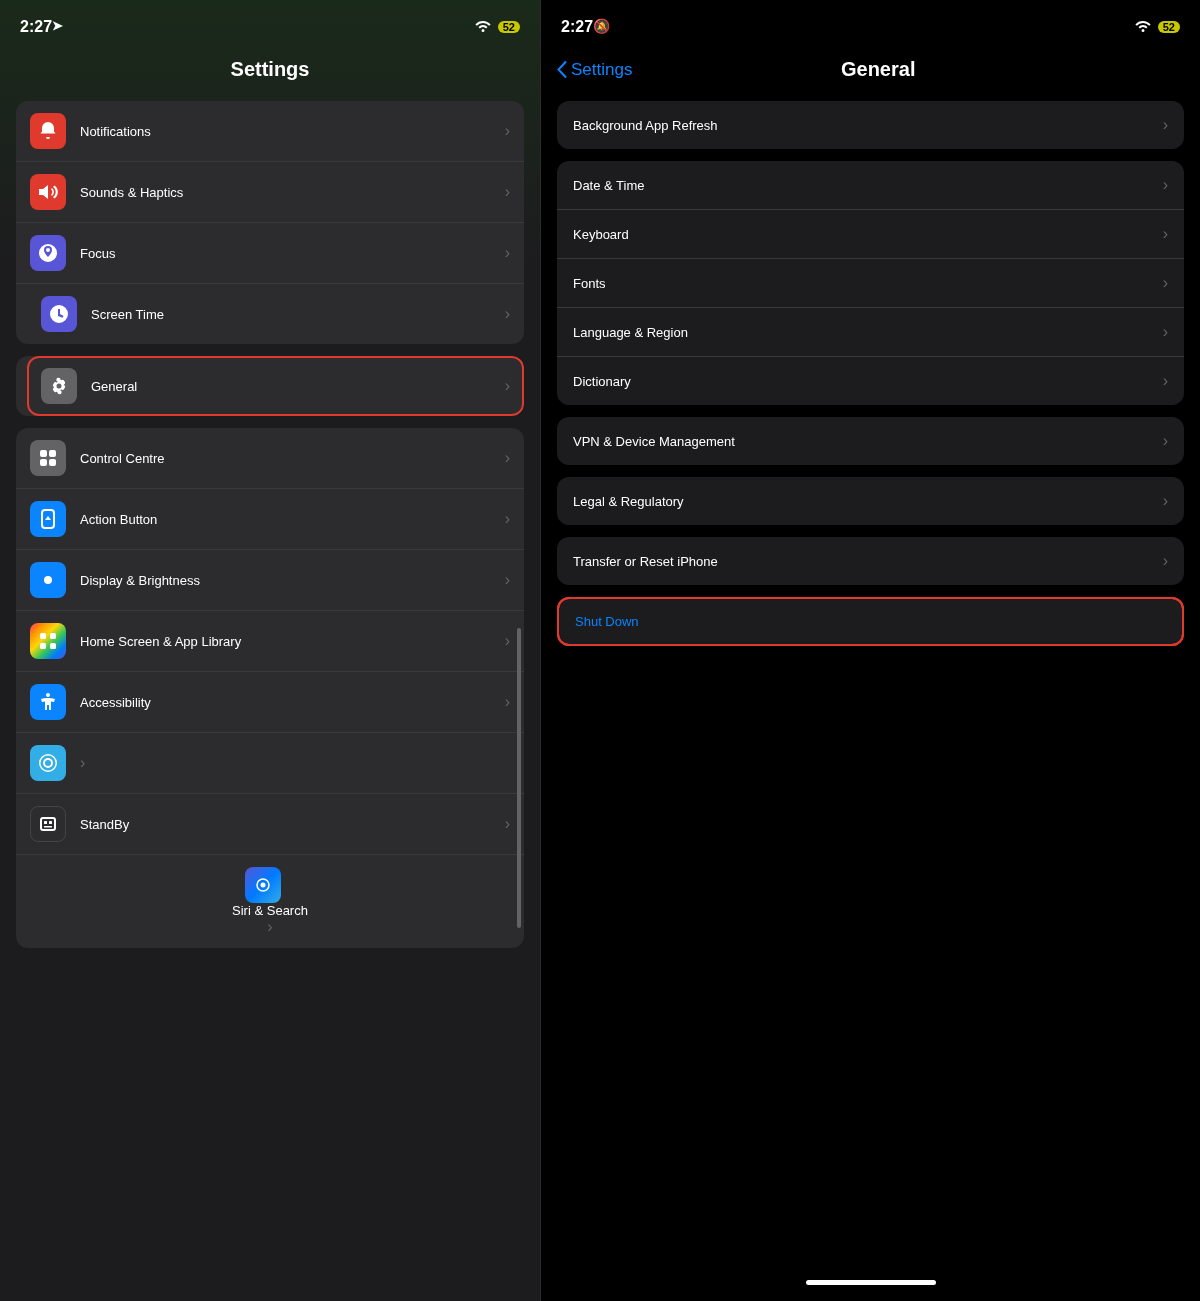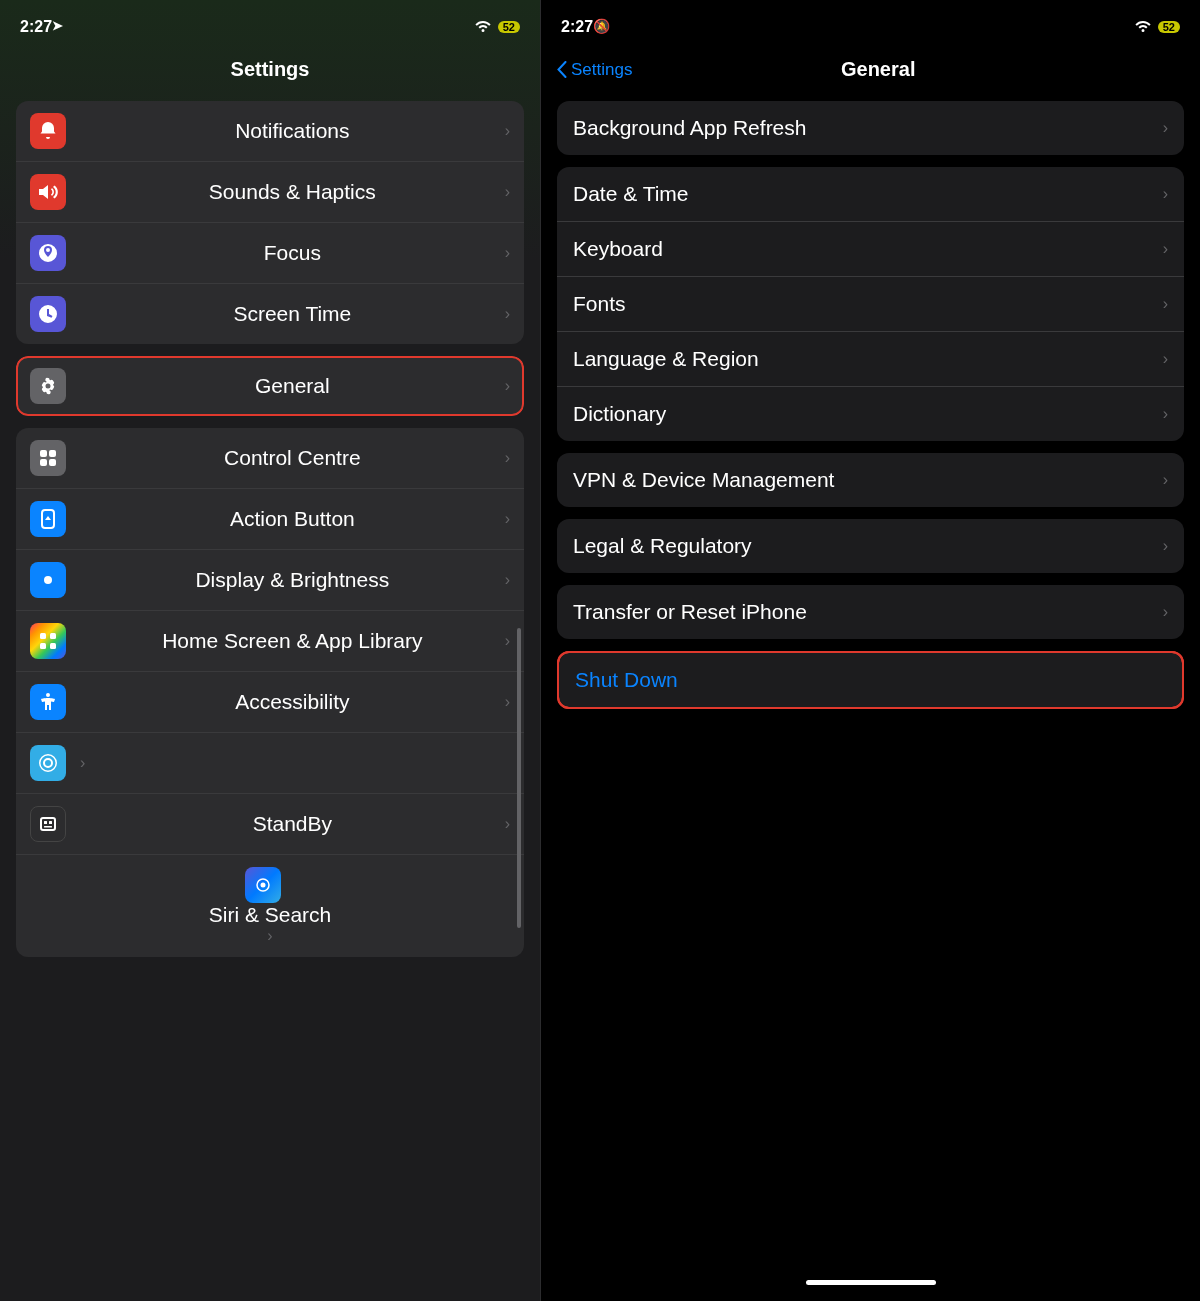--- a/index.html
+++ b/index.html
@@ -84,20 +84,21 @@
       display: flex;
       align-items: center;
       padding: 12px 14px;
       border-bottom: 0.5px solid #3a3a3c;
       cursor: pointer;
       position: relative;
     }
 
     .settings-item:last-child {
       border-bottom: none;
+      margin-left: 11px;
     }
 
     .settings-item.highlighted {
       outline: 2.5px solid #e0392d;
       outline-offset: -2px;
       border-radius: 12px;
     }
 
     .icon-wrap {
       width: 36px;
@@ -114,23 +115,22 @@
     .icon-red { background: #e0392d; }
     .icon-indigo { background: #5856d6; }
     .icon-gray { background: #636366; }
     .icon-blue { background: #0a84ff; }
     .icon-teal { background: #32ade6; }
     .icon-dark { background: #2c2c2e; border: 1px solid #444; }
 
     .item-label {
       flex: 1;
       color: #fff;
-      font-size: 21px;
+      font-size: 13px;
       font-weight: 400;
-      text-align: center;
     }
 
     .chevron {
       color: #636366;
       font-size: 16px;
     }
 
     
     .right-status-bar {
       display: flex;
@@ -182,21 +182,21 @@
       cursor: pointer;
     }
 
     .right-settings-item:last-child {
       border-bottom: none;
     }
 
     .right-item-label {
       flex: 1;
       color: #fff;
-      font-size: 21px;
+      font-size: 13px;
       font-weight: 400;
     }
 
     .right-item-label.blue {
       color: #0a84ff;
     }
 
     .right-chevron {
       color: #636366;
       font-size: 16px;

